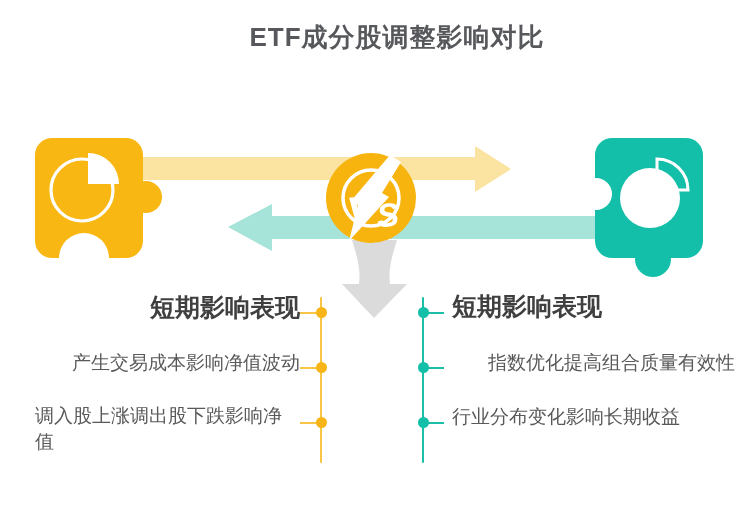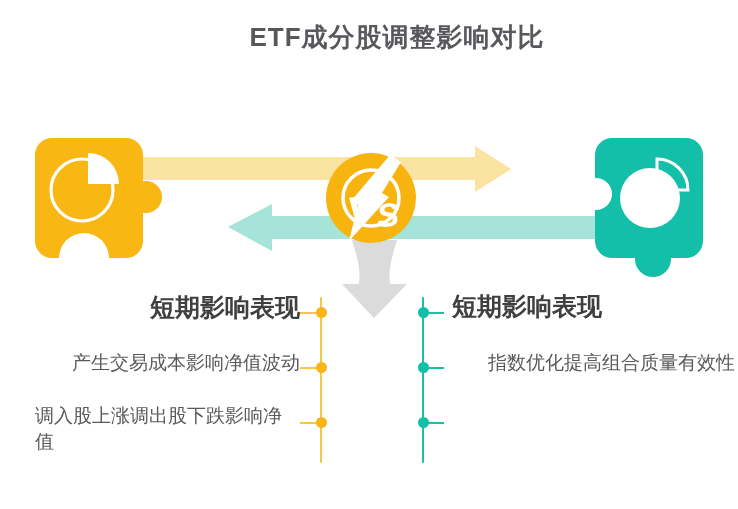--- a/index.html
+++ b/index.html
@@ -103,14 +103,15 @@
   <div class="dot teal r1t"></div>
   <div class="dot teal r2t"></div>
   <div class="dot teal r3t"></div>
 
   <div class="col-heading left">短期影响表现</div>
   <div class="item l1">产生交易成本影响净值波动</div>
   <div class="item l2">调入股上涨调出股下跌影响净值</div>
 
   <div class="col-heading right">短期影响表现</div>
   <div class="item r1">指数优化提高组合质量有效性</div>
+  <div class="item r2">行业分布变化影响长期收益</div>
 
 </div>
 
 </body></html>

